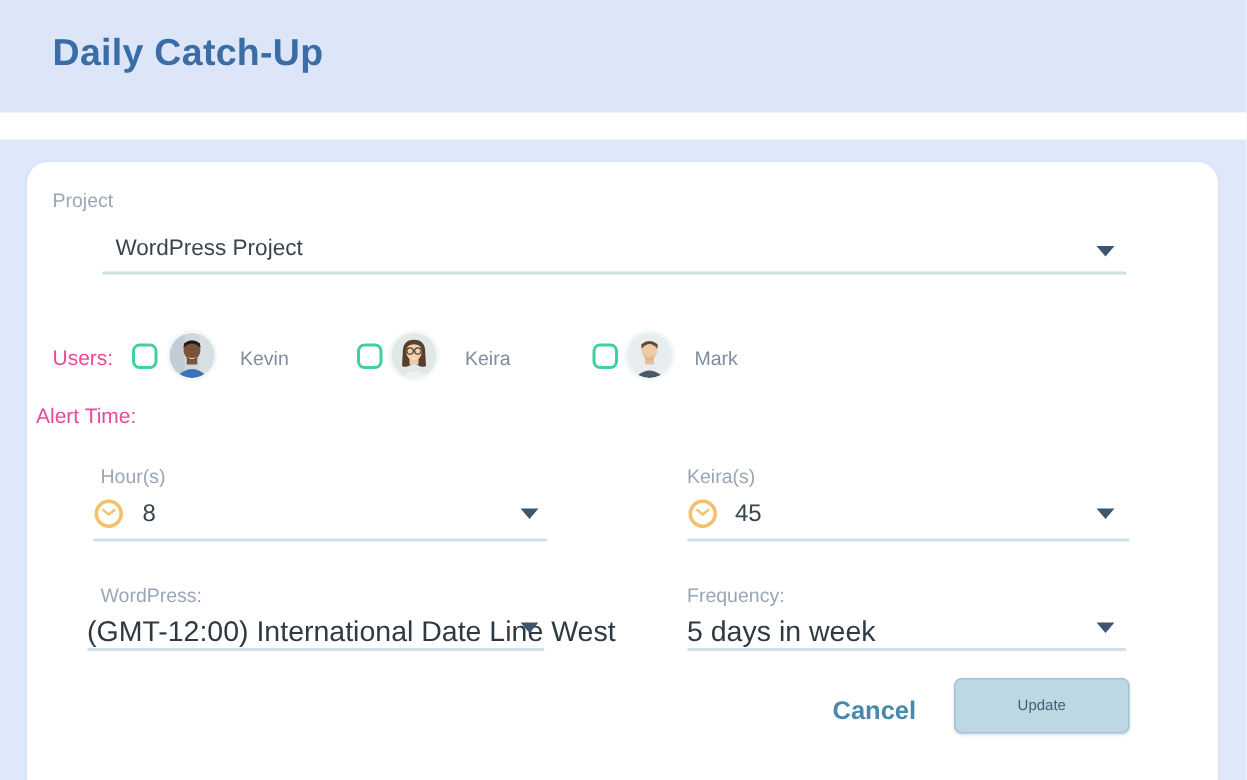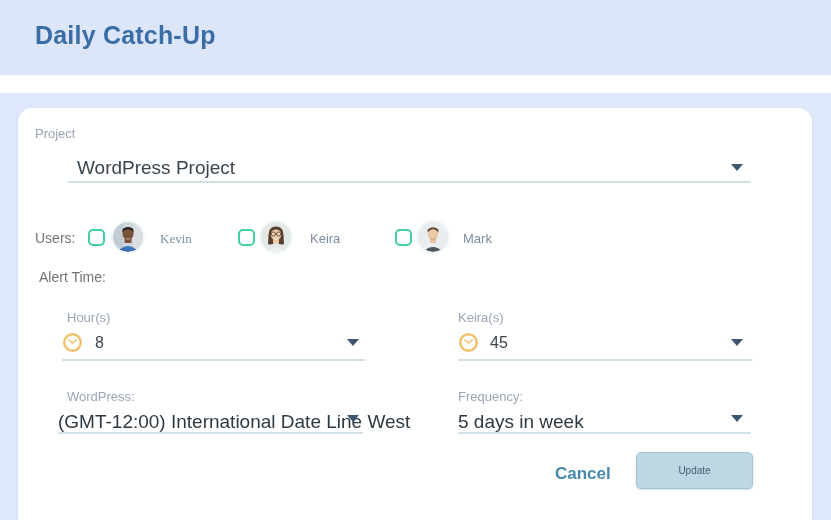--- a/index.html
+++ b/index.html
@@ -22,31 +22,31 @@
     position:absolute;left:0;top:75px;width:831px;height:18px;background:#ffffff;
   }
   
   .card{
     position:absolute;left:18px;top:108px;width:794px;height:493px;
     background:#ffffff;border-radius:14px;
     box-shadow:0 1px 3px rgba(90,110,160,.10);
   }
   .card *{box-sizing:border-box;}
   .lbl{color:#9aa6b5;font-size:13px;position:absolute;}
-  .lbl-dark{color:#737373;font-size:14px;position:absolute;}
+  .lbl-dark{color:#ec4899;font-size:14px;position:absolute;}
   .underline{position:absolute;height:2px;background:#cfe1e6;border-radius:1px;}
   .caret{
     position:absolute;width:0;height:0;
     border-left:6px solid transparent;border-right:6px solid transparent;
     border-top:7px solid #3d5670;cursor:pointer;
   }
   .value-lg{position:absolute;font-size:16px;color:#39454e;}
   .value-sm{position:absolute;font-size:19px;color:#2e3a42;}
   
-  .project-value{position:absolute;font-size:19px;color:#39454e;}
+  .project-value{position:absolute;font-size:15px;color:#39454e;}
   
   .checkbox{
     position:absolute;width:17px;height:17px;background:#fff;
     border:2px solid #41d0a3;border-radius:5px;cursor:pointer;
   }
   .avatar{
     position:absolute;width:30px;height:30px;border-radius:50%;
     overflow:hidden;background:#eef3f5;box-shadow:0 0 0 2px #f2f7f8;
   }
   .avatar svg{display:block;}
@@ -93,21 +93,21 @@
         <rect x="0" y="0" width="10" height="30" fill="#c2ccd4"></rect>
         <rect x="20" y="0" width="10" height="30" fill="#d8dee2"></rect>
         <path d="M4 30 Q15 18 26 30 Z" fill="#3b72b8"></path>
         <rect x="11.5" y="14" width="7" height="7" fill="#7a5238"></rect>
         <ellipse cx="15" cy="11.5" rx="5.6" ry="6.2" fill="#7a5238"></ellipse>
         <path d="M9.2 10 Q15 4.2 20.8 10 L20.2 6.8 Q15 3 9.8 6.8 Z" fill="#241d1a"></path>
         <path d="M12 15.8 Q15 17.6 18 15.8 Q15 19 12 15.8Z" fill="#f4efe9"></path>
       </g>
     </svg>
   </div>
-  <div class="user-name" style="left:142px;top:123px;font-family:Liberation Serif, serif;">Kevin</div>
+  <div class="user-name" style="left:142px;top:123px;">Kevin</div>
 
   <div class="checkbox" style="left:220px;top:121px;" role="checkbox" aria-checked="false"></div>
   <div class="avatar" style="left:243px;top:114px;">
     <svg width="30" height="30" viewBox="0 0 30 30">
       <defs>
           <clipPath id="cr">
             <circle cx="15" cy="15" r="15"></circle>
           </clipPath>
         </defs>
       <g clip-path="url(#cr)">
@@ -139,21 +139,21 @@
         <path d="M5 30 Q15 20 25 30 Z" fill="#4d5864"></path>
         <rect x="12" y="14.5" width="6" height="6.5" fill="#e8c19c"></rect>
         <ellipse cx="15" cy="11.8" rx="5.3" ry="6" fill="#eec9a6"></ellipse>
         <path d="M9.6 10.5 Q15 4 20.4 10.5 L20.4 7.5 Q15 3.2 9.6 7.5 Z" fill="#5f4a35"></path>
         <path d="M11.5 14.5 Q15 18.5 18.5 14.5 L18 17 Q15 19.5 12 17 Z" fill="#caa484" opacity="0.55"></path>
       </g>
     </svg>
   </div>
   <div class="user-name" style="left:445px;top:123px;">Mark</div>
 
-  <div class="lbl-dark" style="left:21px;top:161px;">Alert Time:</div>
+  <div class="lbl-dark" style="left:6px;top:161px;">Alert Time:</div>
 
   <div class="lbl" style="left:49px;top:202px;">Hour(s)</div>
   <div class="clock" style="left:44px;top:224px;">
     <svg width="21" height="21" viewBox="0 0 21 21">
       <circle cx="10.5" cy="10.5" r="8.3" fill="none" stroke="#f3c06c" stroke-width="2.4"></circle>
       <path d="M6.8 8 L10.5 11 L14.2 8" fill="none" stroke="#f3c06c" stroke-width="1.6" stroke-linecap="round"></path>
     </svg>
   </div>
   <div class="value-lg" style="left:77px;top:226px;">8</div>
   <div class="caret" style="left:329px;top:231px;"></div>

